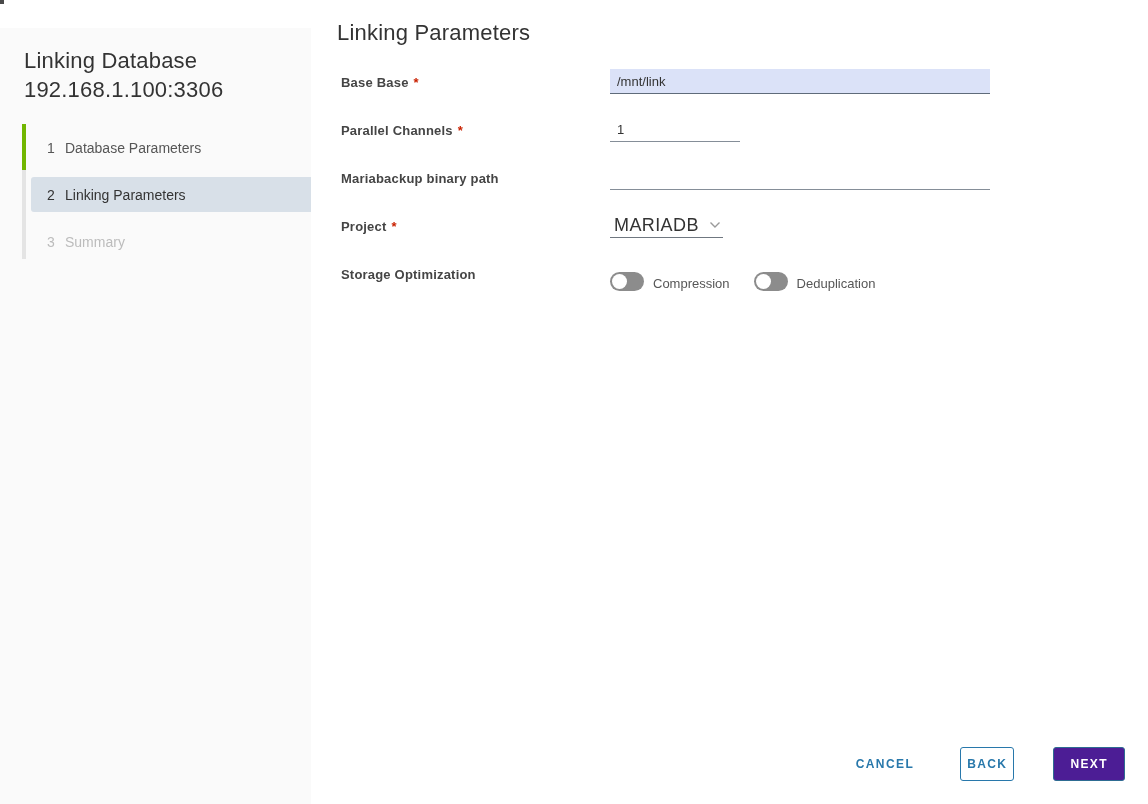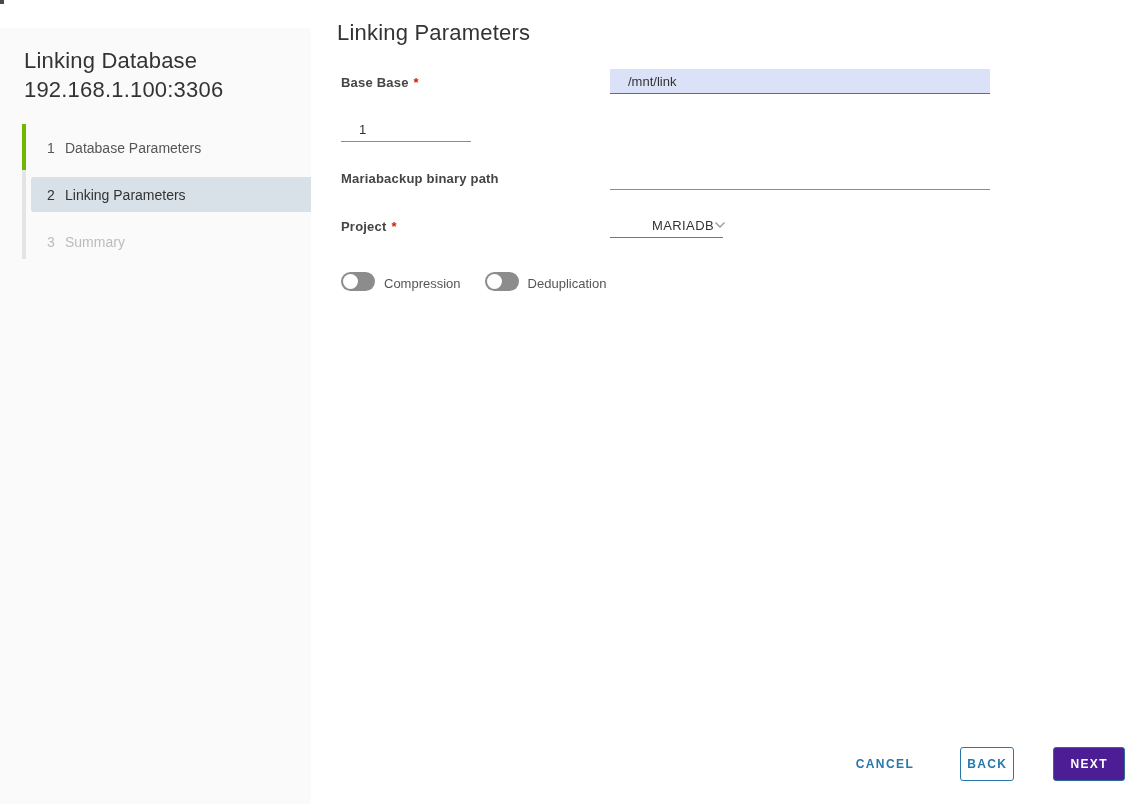--- a/index.html
+++ b/index.html
@@ -58,35 +58,35 @@
   .form-row { display: flex; height: 48px; align-items: flex-start; }
   .form-label {
     width: 269px; padding-top: 6px;
     font-size: 13px; font-weight: 600; color: #454545; letter-spacing: 0.2px;
   }
   .req { color: #c92100; margin-left: 5px; font-weight: 600; }
   .ctrl { display: flex; align-items: flex-start; }
   .txt-input {
     border: none; outline: none; background: transparent;
     border-bottom: 1px solid #858e98;
-    height: 25px; font-size: 13px; color: #333; padding: 0 18px;
+    height: 25px; font-size: 13px; color: #333; padding: 0 7px;
     font-family: "Liberation Sans", sans-serif;
   }
   .txt-input.hl-selected {
     background: #dbe2f8; border-bottom-color: #5f6b7a;
   }
   .w-lg { width: 380px; }
   .w-md { width: 130px; }
   .w-sm { width: 78px; }
   .select-box {
     width: 113px; height: 25px; border-bottom: 1px solid #6f7780;
     display: flex; align-items: center; justify-content: space-between;
     padding: 0 2px 0 4px; cursor: pointer;
   }
-  .select-value { font-size: 13px; color: #333; letter-spacing: 0.4px; margin-left: 38px; }
+  .select-value { font-size: 18px; color: #333; letter-spacing: 0.4px; }
   .select-box svg { flex: 0 0 auto; }
   
   .toggle-group { display: flex; align-items: flex-end; margin-top: 11px; }
   .toggle-group + .toggle-group { margin-left: 24px; }
   .toggle {
     position: relative; width: 34px; height: 19px; border-radius: 10px;
     background: #8c8c8c; cursor: pointer; flex: 0 0 auto;
   }
   .toggle .knob {
     position: absolute; left: 2px; top: 2px; width: 15px; height: 15px;
@@ -157,20 +157,23 @@
     <div class="form-row">
       <div class="form-label">
         <span>Base Base</span><span class="req">*</span>
       </div>
       <div class="ctrl">
         <input class="txt-input hl-selected w-lg" type="text" value="/mnt/link" style="">
       </div>
     </div>
 
     <div class="form-row">
+      <div class="form-label">
+        <span>Parallel Channels</span><span class="req">*</span>
+      </div>
       <div class="ctrl">
         <input class="txt-input w-md" type="text" value="1" style="">
       </div>
     </div>
 
     <div class="form-row">
       <div class="form-label">
         <span>Mariabackup binary path</span>
       </div>
       <div class="ctrl">
@@ -189,20 +192,23 @@
             <svg width="12" height="8" viewBox="0 0 12 8">
                 <polyline points="1.5,1.5 6,6 10.5,1.5" fill="none" stroke="#9a9a9a" stroke-width="1.4"></polyline>
               </svg>
           </span>
         </div>
       </div>
     </div>
 
 
     <div class="form-row">
+      <div class="form-label">
+        <span>Storage Optimization</span>
+      </div>
       <div class="ctrl">
         <div class="toggle-group">
           <div class="toggle">
             <div class="knob"></div>
           </div>
           <span class="toggle-label">Compression</span>
         </div>
         <div class="toggle-group">
           <div class="toggle">
             <div class="knob"></div>

